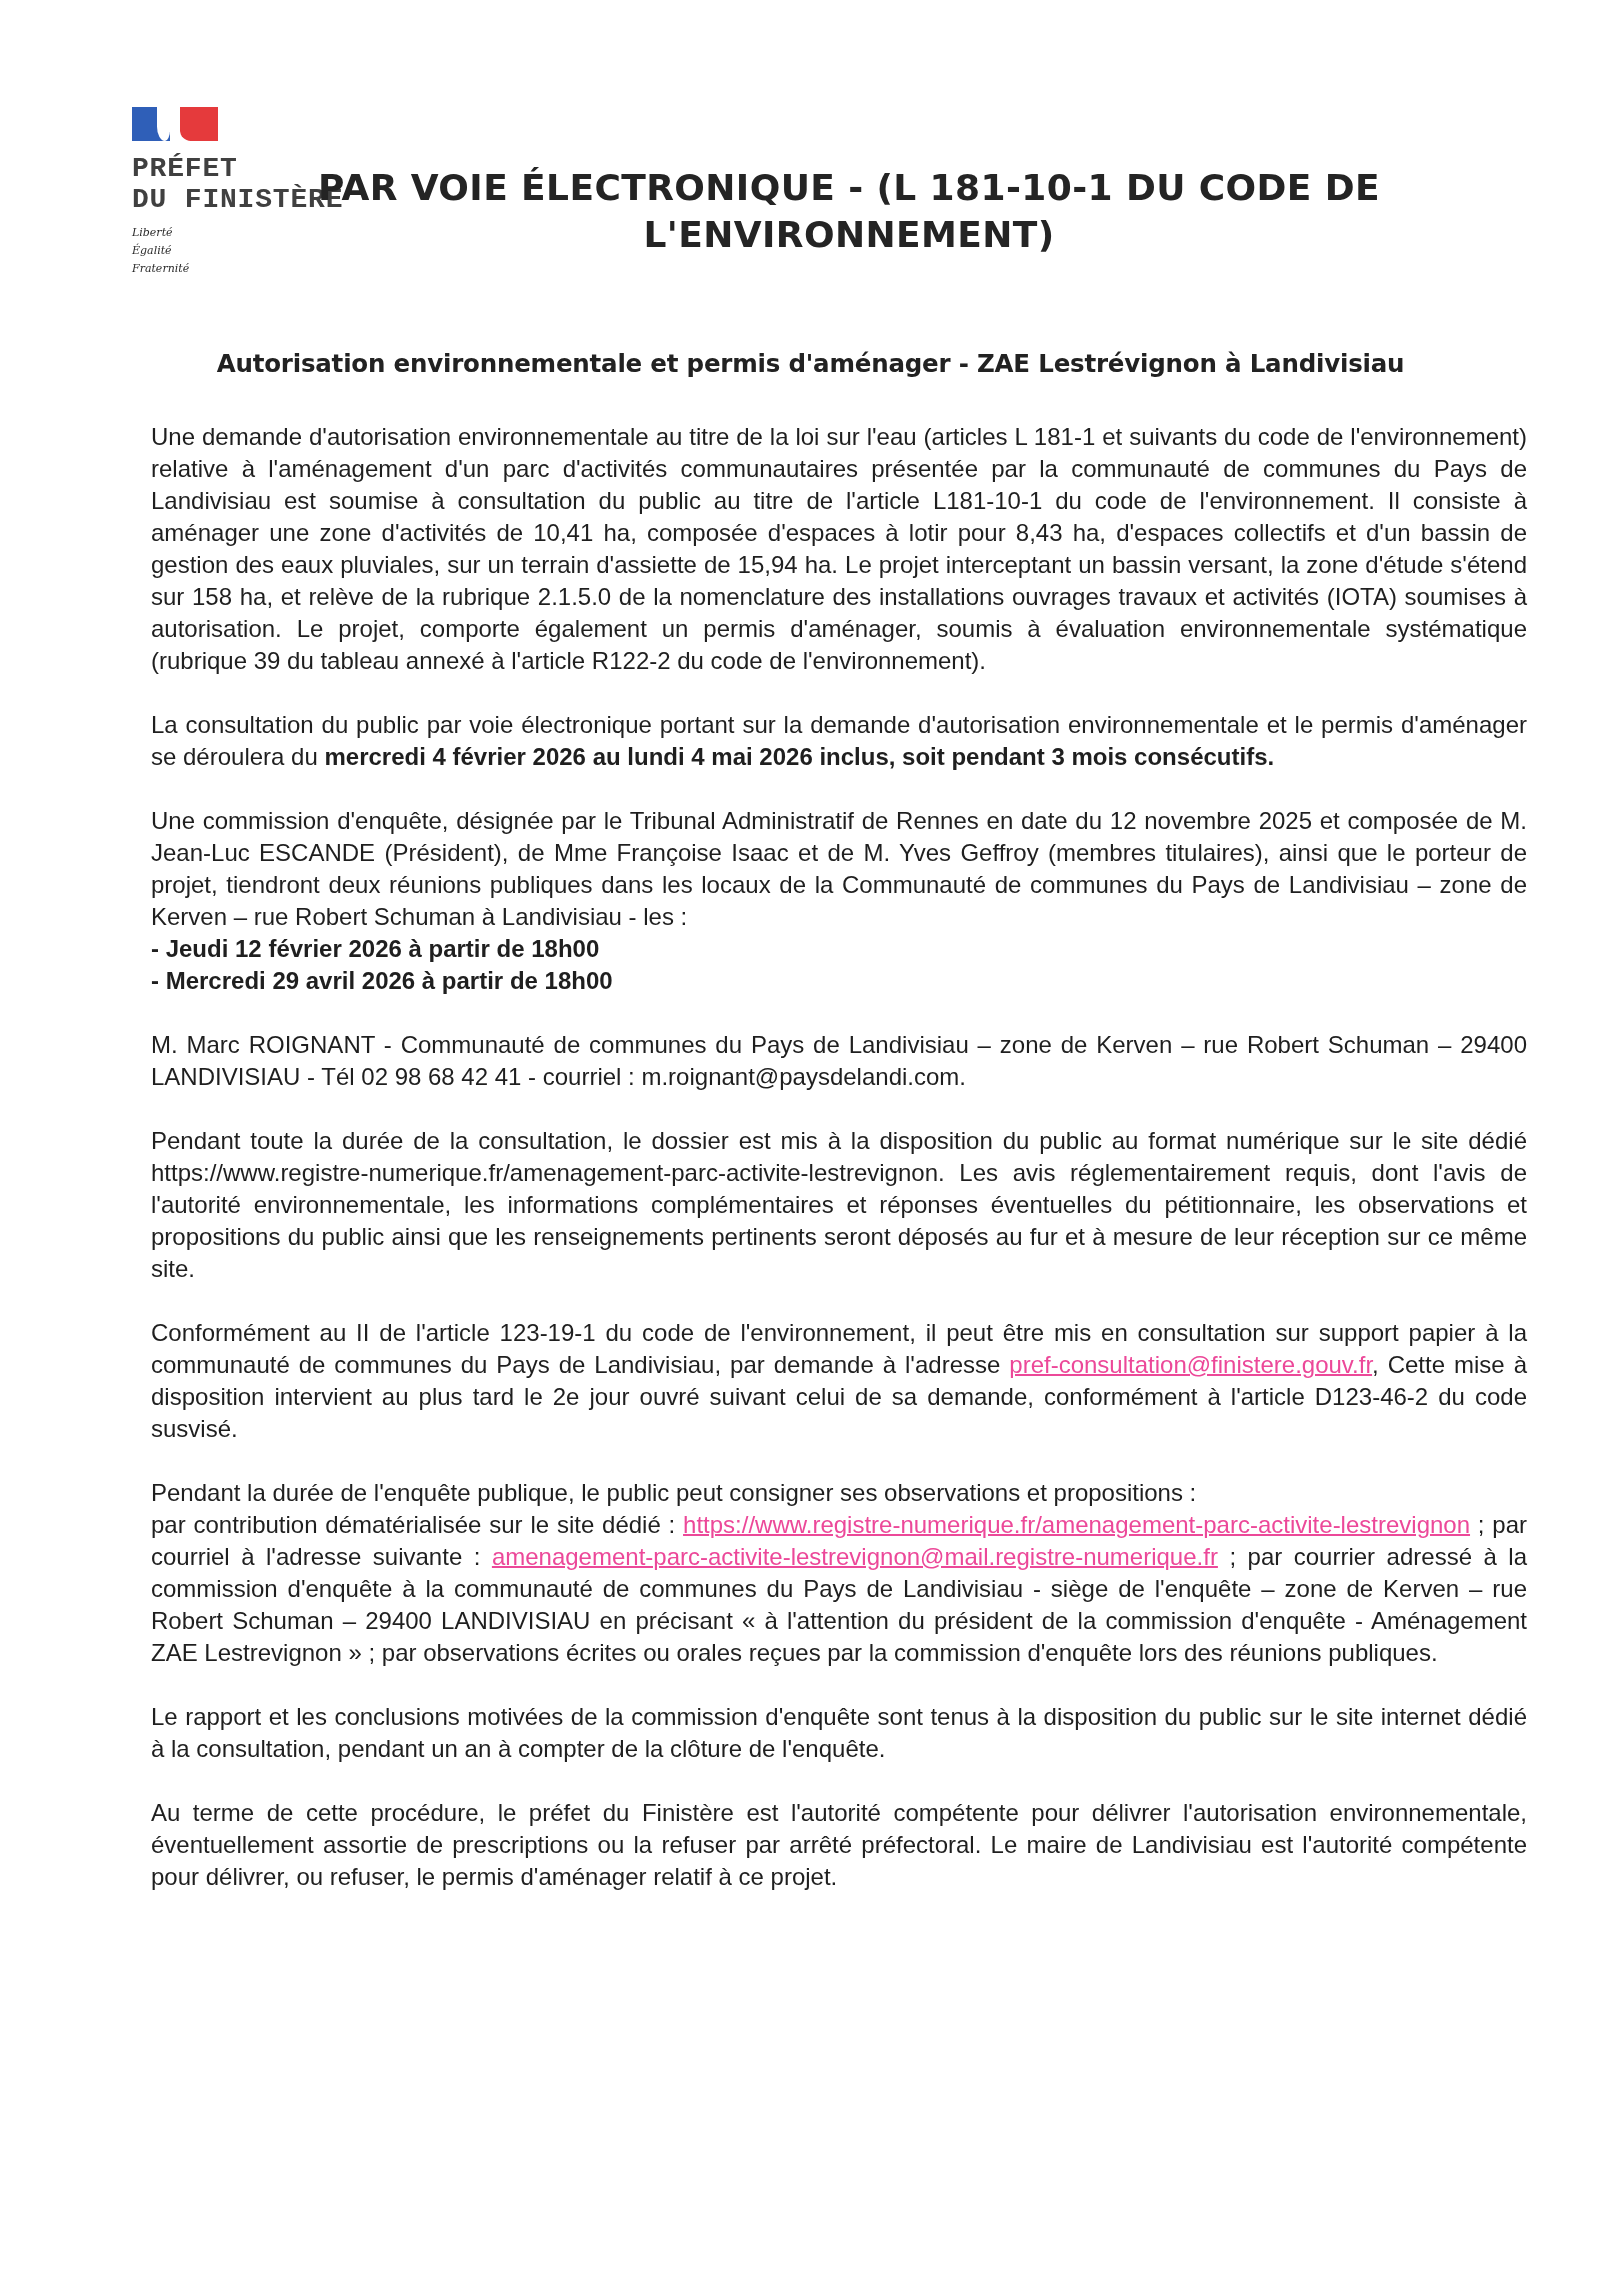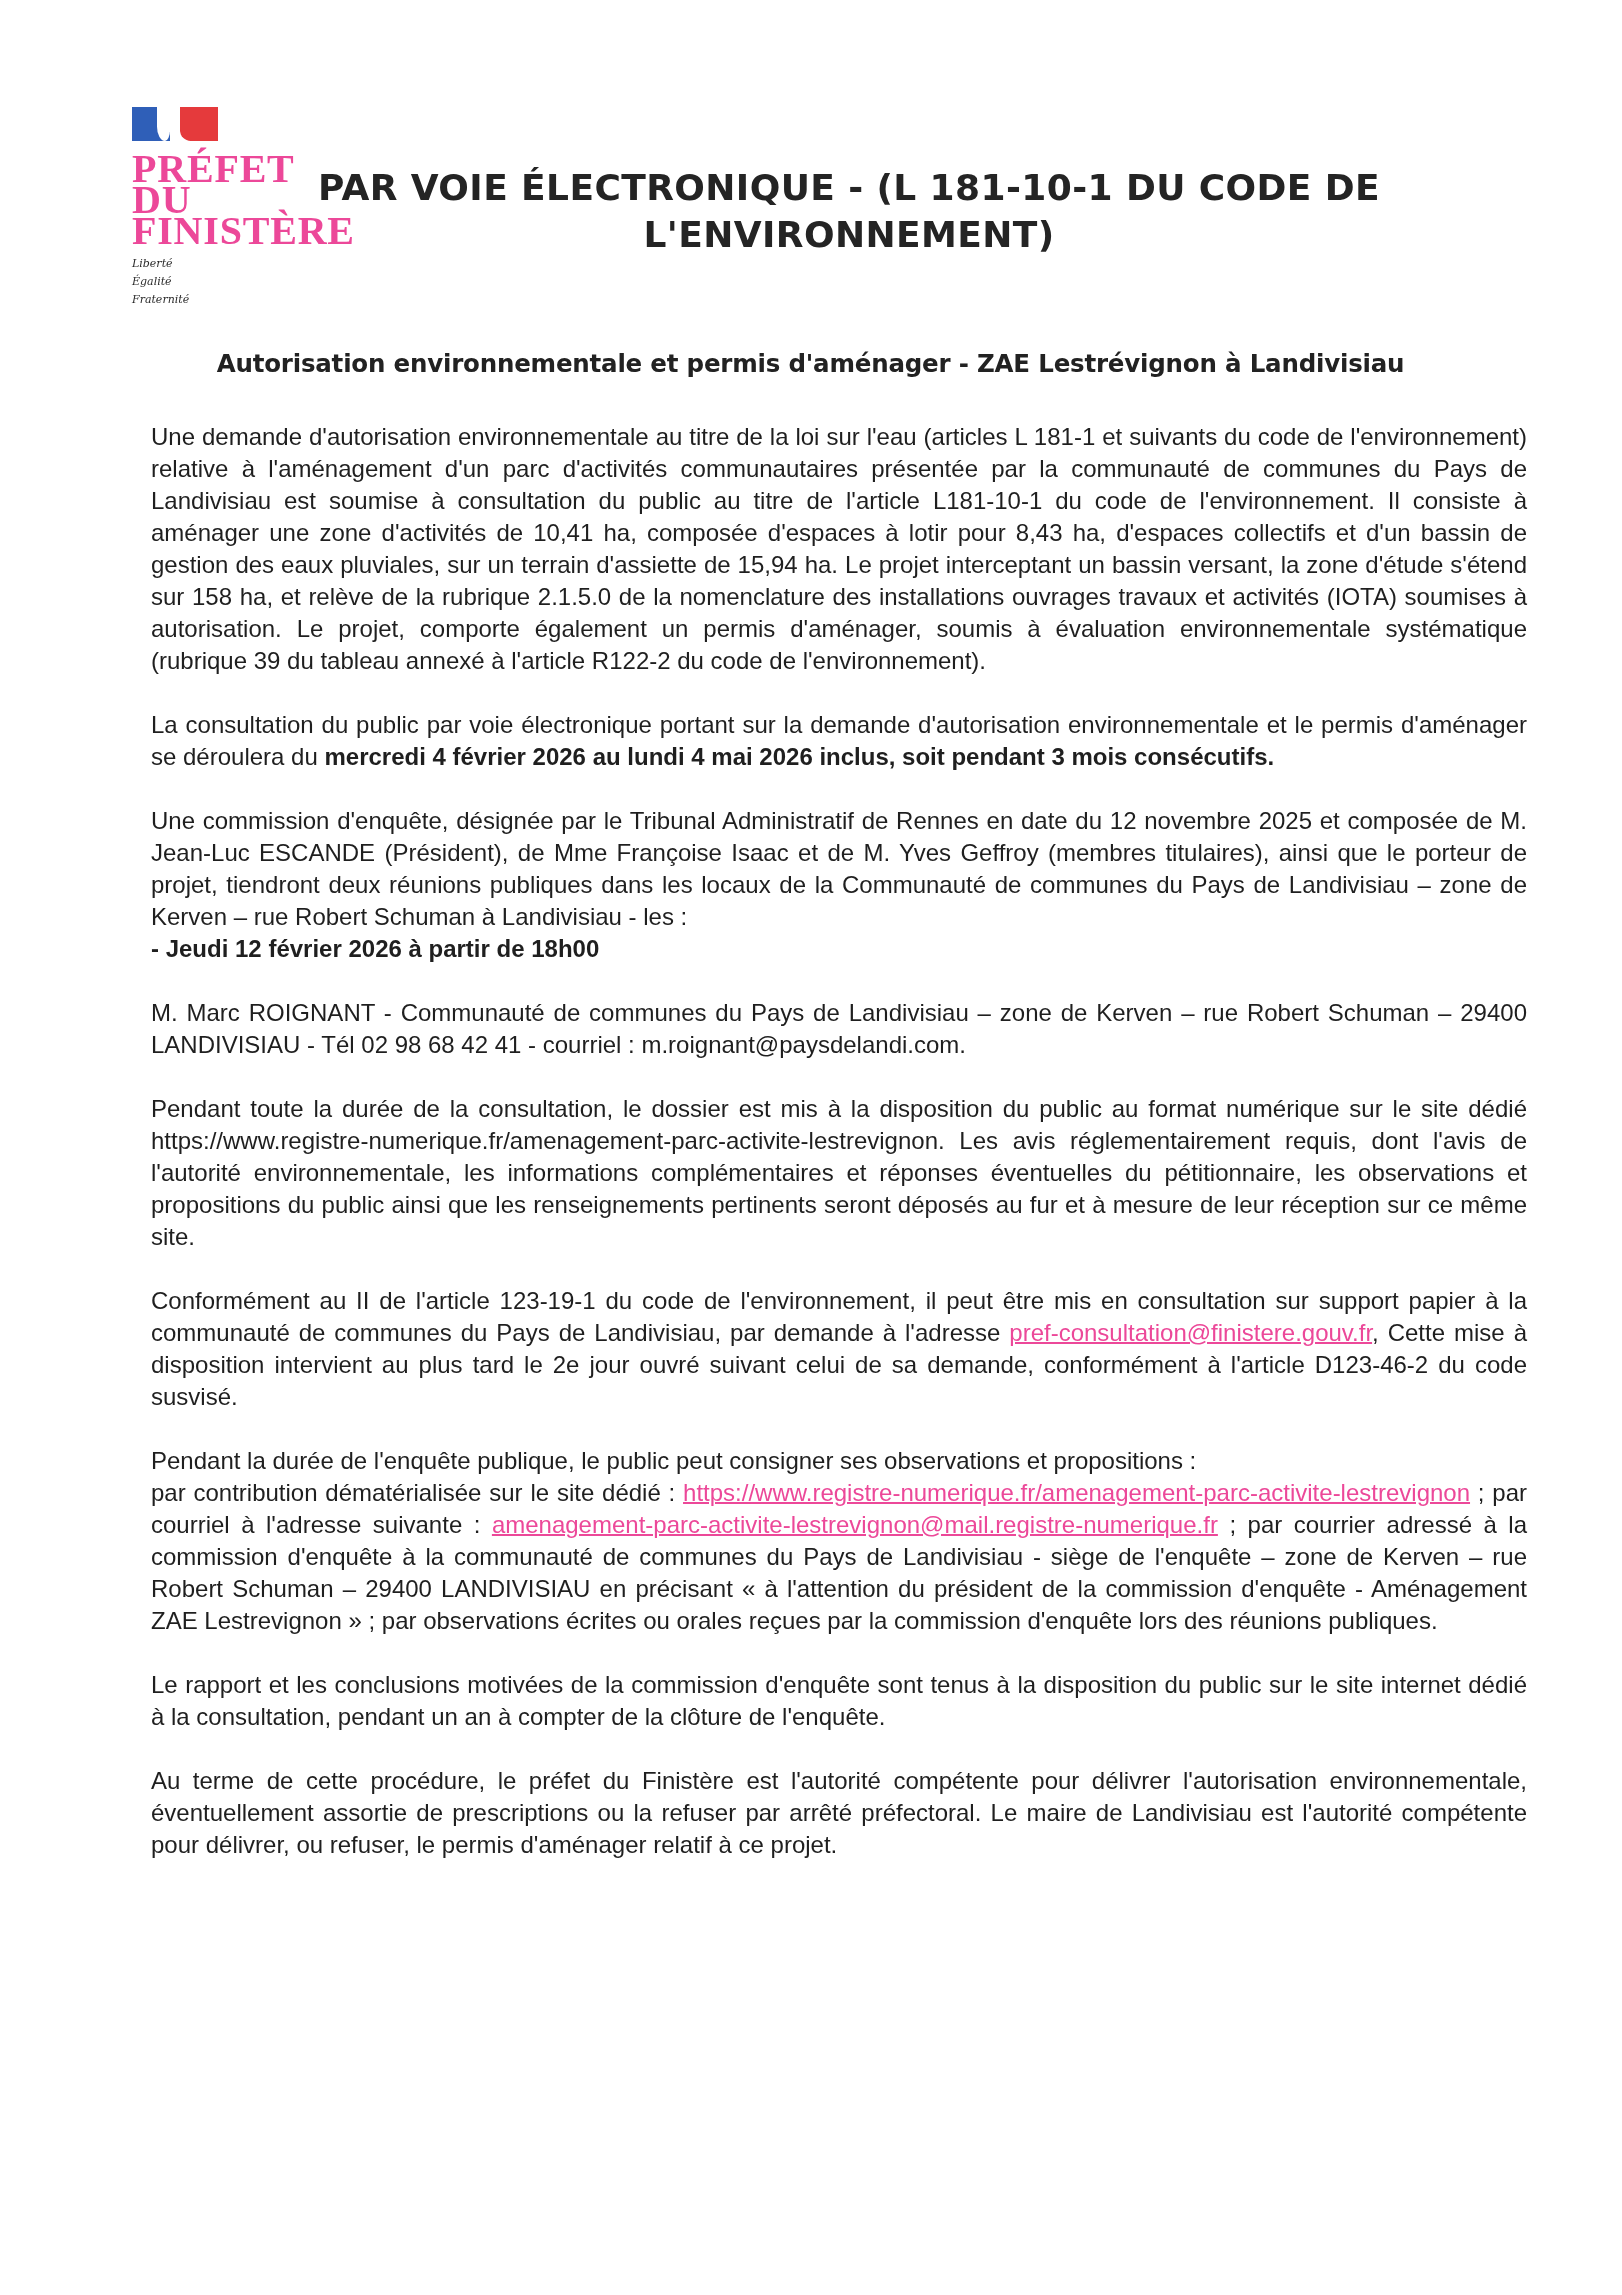--- a/index.html
+++ b/index.html
@@ -18,22 +18,22 @@
     .marianne .blue::after {
       content: ""; position: absolute; right: 0; top: 0; width: 13.8px; height: 34px;
       background: #fff; border-radius: 0 0 10.7px 17px / 0 0 23px 31px;
     }
     .marianne .stripes {
       position: absolute; left: 26px; top: 13.8px; width: 20px; height: 2.3px; background: #fff;
       box-shadow: 3.1px 4.6px 0 #fff, 0 9.2px 0 #fff;
       transform: rotate(-12deg);
     }
     .pref-name {
-      font-family: Liberation Serif, serif; font-weight: bold; font-size: 40px;
-      line-height: 31px; letter-spacing: 0.8px; color: #ec4899;
+      font-family: Liberation Mono, monospace; font-weight: bold; font-size: 28px;
+      line-height: 31px; letter-spacing: 0.8px; color: #404040;
     }
     .devise {
       margin-top: 9.2px;
       font-family: "DejaVu Serif", "Liberation Serif", serif; font-style: italic;
       font-size: 11px; line-height: 17.6px; color: #2a2a2a;
     }
     .main-title {
       position: absolute; left: 260px; top: 164px; width: 1178px; text-align: center;
       font-family: "DejaVu Sans", sans-serif; font-weight: bold; font-size: 36px;
       line-height: 47px; letter-spacing: 0.4px; color: #242424;
@@ -90,20 +90,21 @@
 
   <p>Une demande d'autorisation environnementale au titre de la loi sur l'eau (articles L 181-1 et suivants du code de l'environnement) relative à l'aménagement d'un parc d'activités communautaires présentée par la communauté de communes du Pays de Landivisiau est soumise à consultation du public au titre de l'article L181-10-1 du code de l'environnement. Il consiste à aménager une zone d'activités de 10,41 ha, composée d'espaces à lotir pour 8,43 ha, d'espaces collectifs et d'un bassin de gestion des eaux pluviales, sur un terrain d'assiette de 15,94 ha. Le projet interceptant un bassin versant, la zone d'étude s'étend sur 158 ha, et relève de la rubrique 2.1.5.0 de la nomenclature des installations ouvrages travaux et activités (IOTA) soumises à autorisation. Le projet, comporte également un permis d'aménager, soumis à évaluation environnementale systématique (rubrique 39 du tableau annexé à l'article R122-2 du code de l'environnement).</p>
 
   <p>
     <span>La consultation du public par voie électronique portant sur la demande d'autorisation environnementale et le permis d'aménager se déroulera du </span><strong>mercredi 4 février 2026 au lundi 4 mai 2026 inclus, soit pendant 3 mois consécutifs.</strong>
   </p>
 
   <p class="tight">Une commission d'enquête, désignée par le Tribunal Administratif de Rennes en date du 12 novembre 2025 et composée de M. Jean-Luc ESCANDE (Président), de Mme Françoise Isaac et de M. Yves Geffroy (membres titulaires), ainsi que le porteur de projet, tiendront deux réunions publiques dans les locaux de la Communauté de communes du Pays de Landivisiau – zone de Kerven – rue Robert Schuman à Landivisiau - les :</p>
   <ul class="dash-list nojust">
     <li>Jeudi 12 février 2026 à partir de 18h00</li>
+    <li>Mercredi 29 avril 2026 à partir de 18h00</li>
   </ul>
 
   <p>M. Marc ROIGNANT -  Communauté de communes du Pays de Landivisiau – zone de Kerven – rue Robert Schuman – 29400 LANDIVISIAU - Tél 02 98 68 42 41 - courriel : m.roignant@paysdelandi.com.</p>
 
   <p>Pendant toute la durée de la consultation, le dossier est mis à la disposition du public au format numérique sur le site dédié https://www.registre-numerique.fr/amenagement-parc-activite-lestrevignon. Les avis réglementairement requis, dont l'avis de l'autorité environnementale, les informations complémentaires et réponses éventuelles du pétitionnaire, les observations et propositions du public ainsi que les renseignements pertinents seront déposés au fur et à mesure de leur réception sur ce même site.</p>
 
   <p>
     <span>Conformément au II de l'article 123-19-1 du code de l'environnement, il peut être mis en consultation sur support papier à la communauté de communes du Pays de Landivisiau, par demande à l'adresse </span><a class="link" href="#">pref-consultation@finistere.gouv.fr</a><span>, Cette mise à disposition intervient au plus tard le 2e jour ouvré suivant celui de sa demande, conformément à l'article D123-46-2 du code susvisé.</span>
   </p>
 

